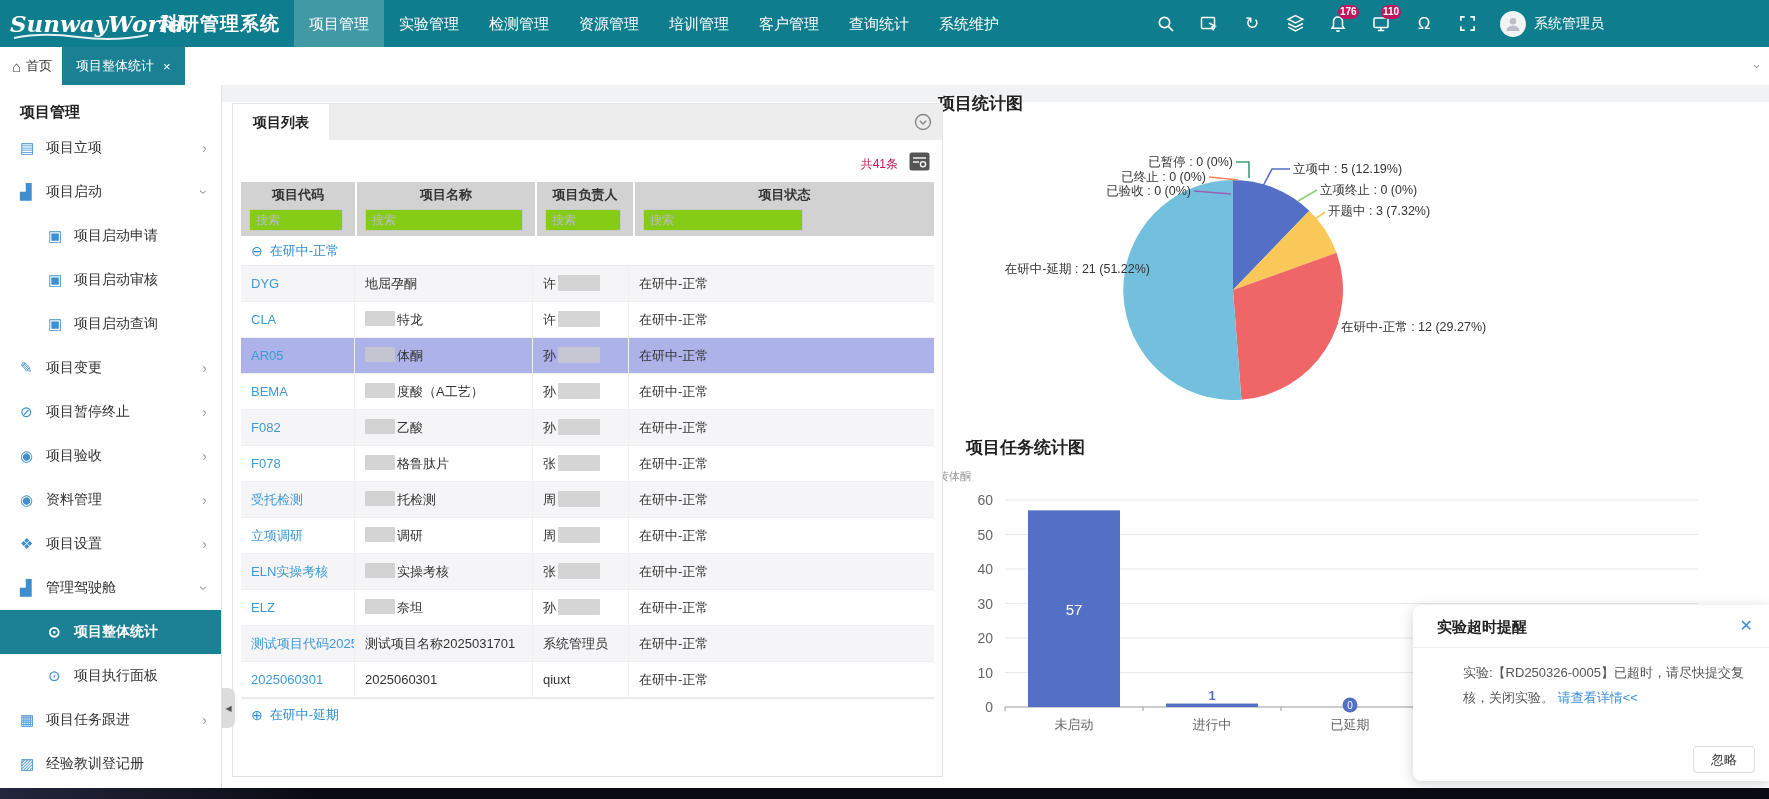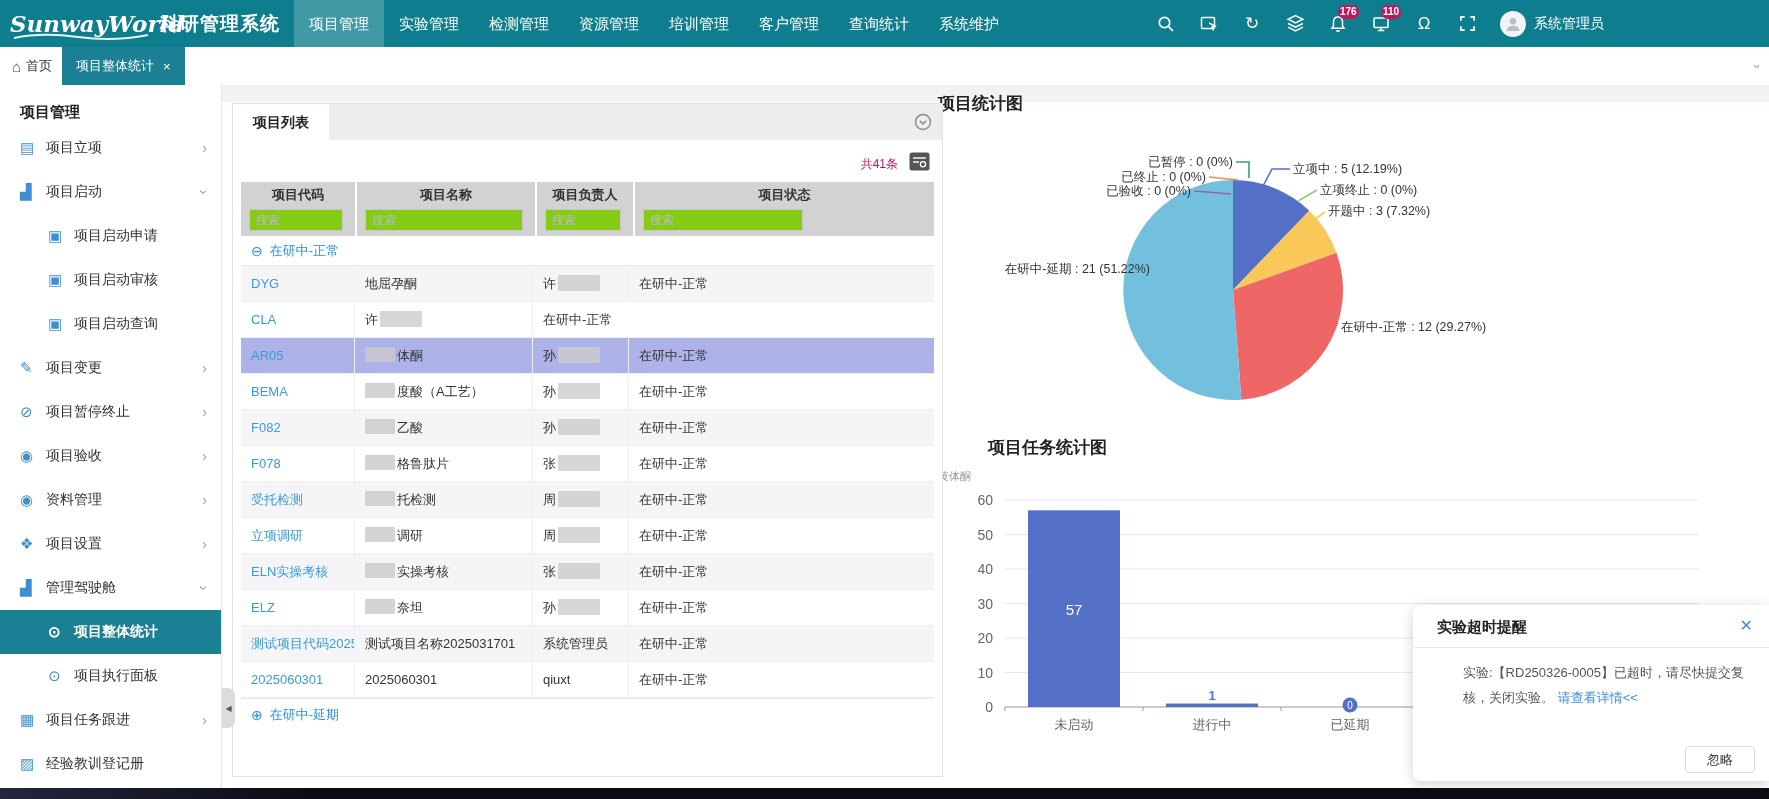--- a/index.html
+++ b/index.html
@@ -86,33 +86,33 @@
   .td { padding:0 10px; overflow:hidden; white-space:nowrap; border-right:1px solid #f0f0f0; }
   .td:last-child { border-right:none; }
   .code { color:#3d9ad6; }
   .blur { display:inline-block; width:30px; height:15px; background:#c9c9c9; opacity:.8;
     vertical-align:-2px; margin-right:2px; border-radius:1px; }
   .oblur { display:inline-block; width:42px; height:16px; background:#cccccc; opacity:.8;
     vertical-align:-3px; margin-left:2px; border-radius:1px; }
   
   .chart-title { position:absolute; font-size:17px; font-weight:bold; color:#222; z-index:3; }
   #pieTitle { left:938px; top:92px; }
-  #barTitle { left:988px; top:436px; }
+  #barTitle { left:966px; top:436px; }
   #barSub { position:absolute; left:938px; top:469px; font-size:11px; color:#999; z-index:3; }
   #pieSvg { position:absolute; left:950px; top:115px; z-index:2; }
   #barSvg { position:absolute; left:940px; top:478px; z-index:2; }
   
   .popup { position:absolute; left:1413px; top:605px; width:356px; height:176px; background:#fff;
     border-radius:8px 0 0 8px; box-shadow:0 3px 14px rgba(0,0,0,.18); z-index:30; }
   .popup-head { padding:13px 16px 10px 24px; font-size:15px; font-weight:bold; color:#222;
     border-bottom:1px solid #ececec; position:relative; }
   .popup-close { position:absolute; right:16px; top:11px; color:#3d8fd8; font-size:16px; cursor:pointer; font-weight:normal; }
   .popup-body { padding:12px 18px 0 50px; font-size:13px; color:#555; line-height:1.95; }
   .popup-link { color:#3d8fd8; cursor:pointer; }
-  .popup-btn { position:absolute; right:14px; bottom:8px; width:70px; height:27px; border:1px solid #dcdcdc;
+  .popup-btn { position:absolute; right:14px; bottom:8px; width:62px; height:27px; border:1px solid #dcdcdc;
     border-radius:4px; background:#fff; font-size:13px; color:#333; cursor:pointer;
     font-family:"Liberation Sans",sans-serif; }
 </style>
 </head>
 <body>
 
 <div class="navbar">
   <div class="logo">
     <span>SunwayWorld</span>
     <svg width="138" height="9" viewBox="0 0 138 9">
@@ -319,20 +319,21 @@
     </div>
     <div id="tbody">
         <div class="trow odd">
           <div class="td"><span class="code">DYG</span></div>
           <div class="td">地屈孕酮</div>
           <div class="td">许<span class="oblur"></span></div>
           <div class="td">在研中-正常</div>
         </div>
         <div class="trow">
           <div class="td"><span class="code">CLA</span></div>
+          <div class="td"><span class="blur"></span>特龙</div>
           <div class="td">许<span class="oblur"></span></div>
           <div class="td">在研中-正常</div>
         </div>
         <div class="trow selected">
           <div class="td"><span class="code">AR05</span></div>
           <div class="td"><span class="blur"></span>体酮</div>
           <div class="td">孙<span class="oblur"></span></div>
           <div class="td">在研中-正常</div>
         </div>
         <div class="trow">

